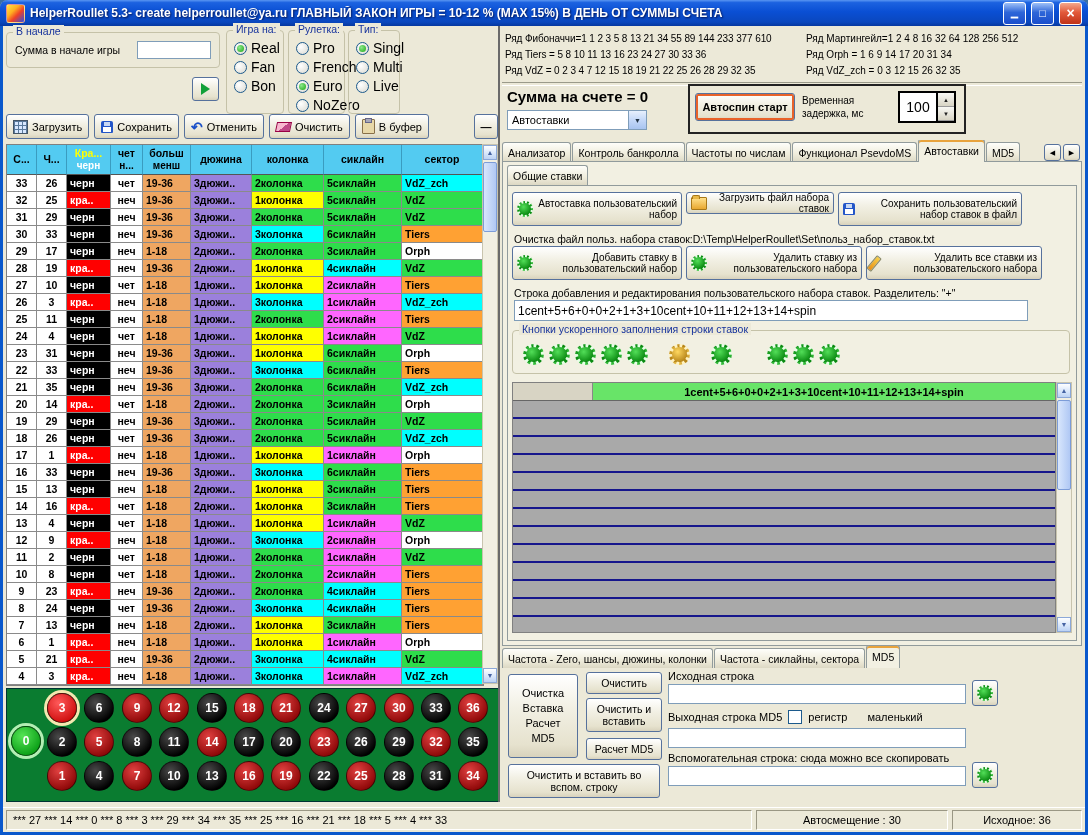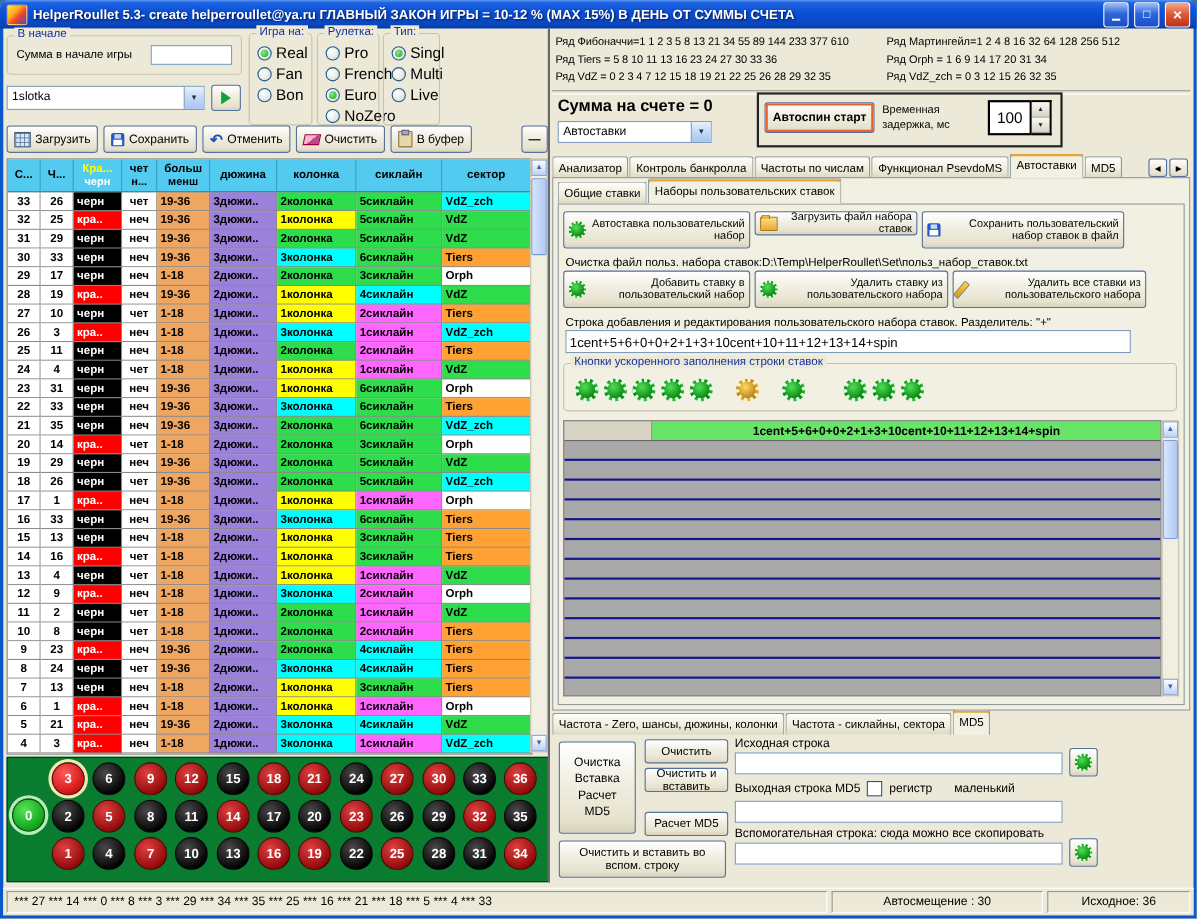--- a/index.html
+++ b/index.html
@@ -166,21 +166,21 @@
     justify-content:center;white-space:nowrap;overflow:hidden;}
   .bl-row{height:16px;border-bottom:2px solid #16168C;}
   #list-scrollbar{left:548px;top:196px;height:251px;}
   
   #bottom-tabs{position:absolute;left:502px;top:647px;height:21px;display:flex;align-items:flex-end;}
   #md5-panel{position:absolute;left:502px;top:668px;width:580px;height:134px;}
   #btn-md5-big{position:absolute;left:6px;top:6px;width:70px;height:84px;white-space:pre-line;
     font-size:11px;line-height:1.35;text-align:center;}
   .md5-b{position:absolute;left:84px;width:76px;font-size:10.5px;line-height:1.15;text-align:center;padding:2px 3px;}
   #btn-md5-clear{top:4px;height:22px;}
-  #btn-md5-clearpaste{top:30px;height:22px;}
+  #btn-md5-clearpaste{top:30px;height:34px;}
   #btn-md5-calc{top:70px;height:22px;}
   .md5-lbl{position:absolute;font-size:11px;white-space:nowrap;}
   #lbl-source{left:166px;top:2px;}
   #inp-source{position:absolute;left:166px;top:16px;width:298px;height:20px;}
   #out-row{position:absolute;left:166px;top:42px;display:flex;align-items:center;gap:6px;font-size:11px;white-space:nowrap;}
   .small-gap{margin-left:14px;}
   #inp-out{position:absolute;left:166px;top:60px;width:298px;height:20px;}
   #lbl-aux{left:166px;top:84px;}
   #inp-aux{position:absolute;left:166px;top:98px;width:298px;height:20px;}
   .md5-chip-btn{position:absolute;width:26px;height:26px;padding:0;}
@@ -254,24 +254,20 @@
       </div>
       <div class="radio-row">
         <span class="radio"></span>
         <span class="rlabel">Multi</span>
       </div>
       <div class="radio-row">
         <span class="radio"></span>
         <span class="rlabel">Live</span>
       </div>
     </div>
-  <div class="combo" id="combo-slot">
-    <span class="combo-text">1slotka</span>
-    <span class="combo-btn"></span>
-  </div>
   <button class="xp-btn" id="btn-play">
     <span class="play-tri"></span>
   </button>
   <div id="toolbar">
       <button class="xp-btn tb-btn">
         <span class="icon grid-icon"></span>
         <span class="blabel">Загрузить</span>
       </button>
       <button class="xp-btn tb-btn">
         <span class="icon floppy-icon"></span>
@@ -746,21 +742,20 @@
       <div class="tab">Функционал PsevdoMS</div>
       <div class="tab active">Автоставки</div>
       <div class="tab">MD5</div>
     </div>
   <button class="xp-btn tab-arr" id="tab-arrow-left"></button>
   <button class="xp-btn tab-arr" id="tab-arrow-right"></button>
 
   <div id="tab-panel">
     <div id="sub-tabs">
         <div class="tab">Общие ставки</div>
-        <div class="tab active">Наборы пользовательских ставок</div>
       </div>
     <div id="sub-panel">
       <button class="xp-btn ab-btn" id="btn-autostake">
         <span class="chip sm icon"></span>
         <span class="ab-label">Автоставка пользовательский набор</span>
       </button>
       <button class="xp-btn ab-btn" id="btn-loadfile">
         <span class="folder-icon icon"></span>
         <span class="ab-label">Загрузить файл набора ставок</span>
       </button>

